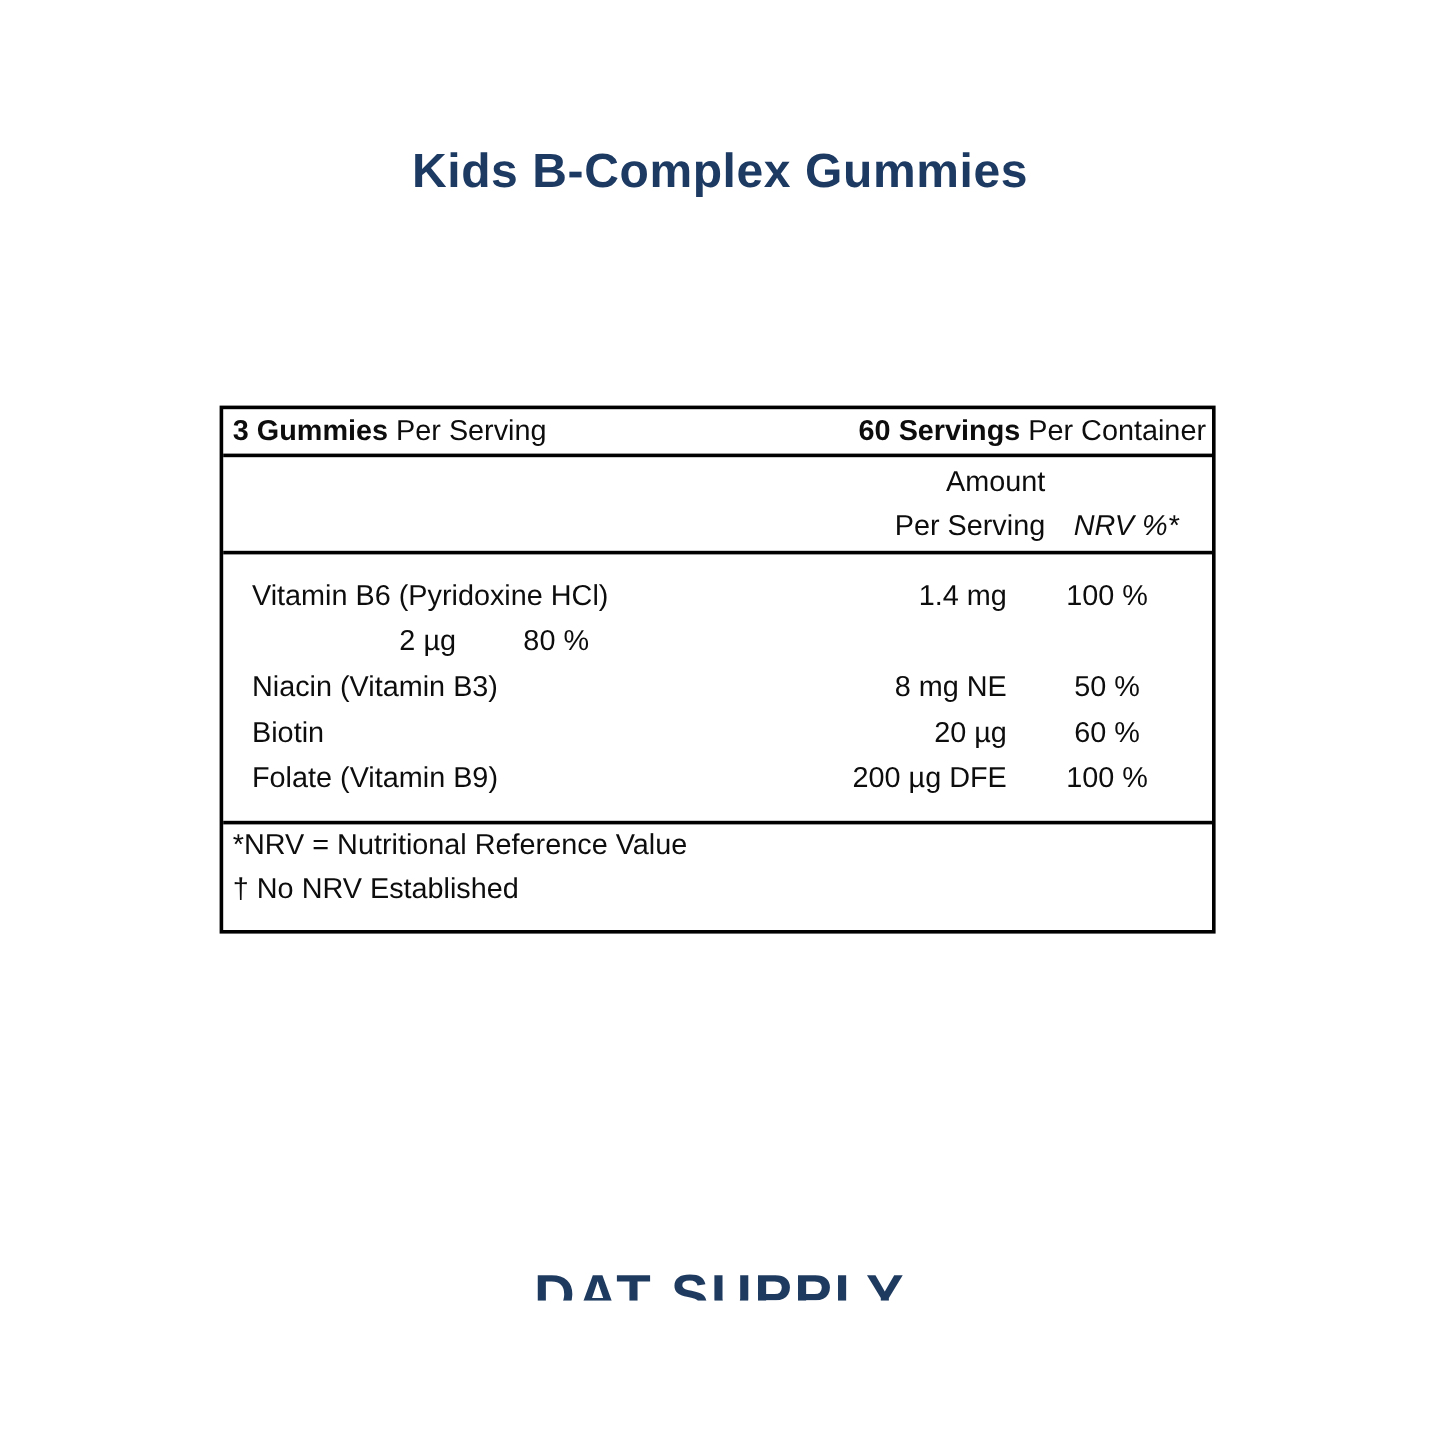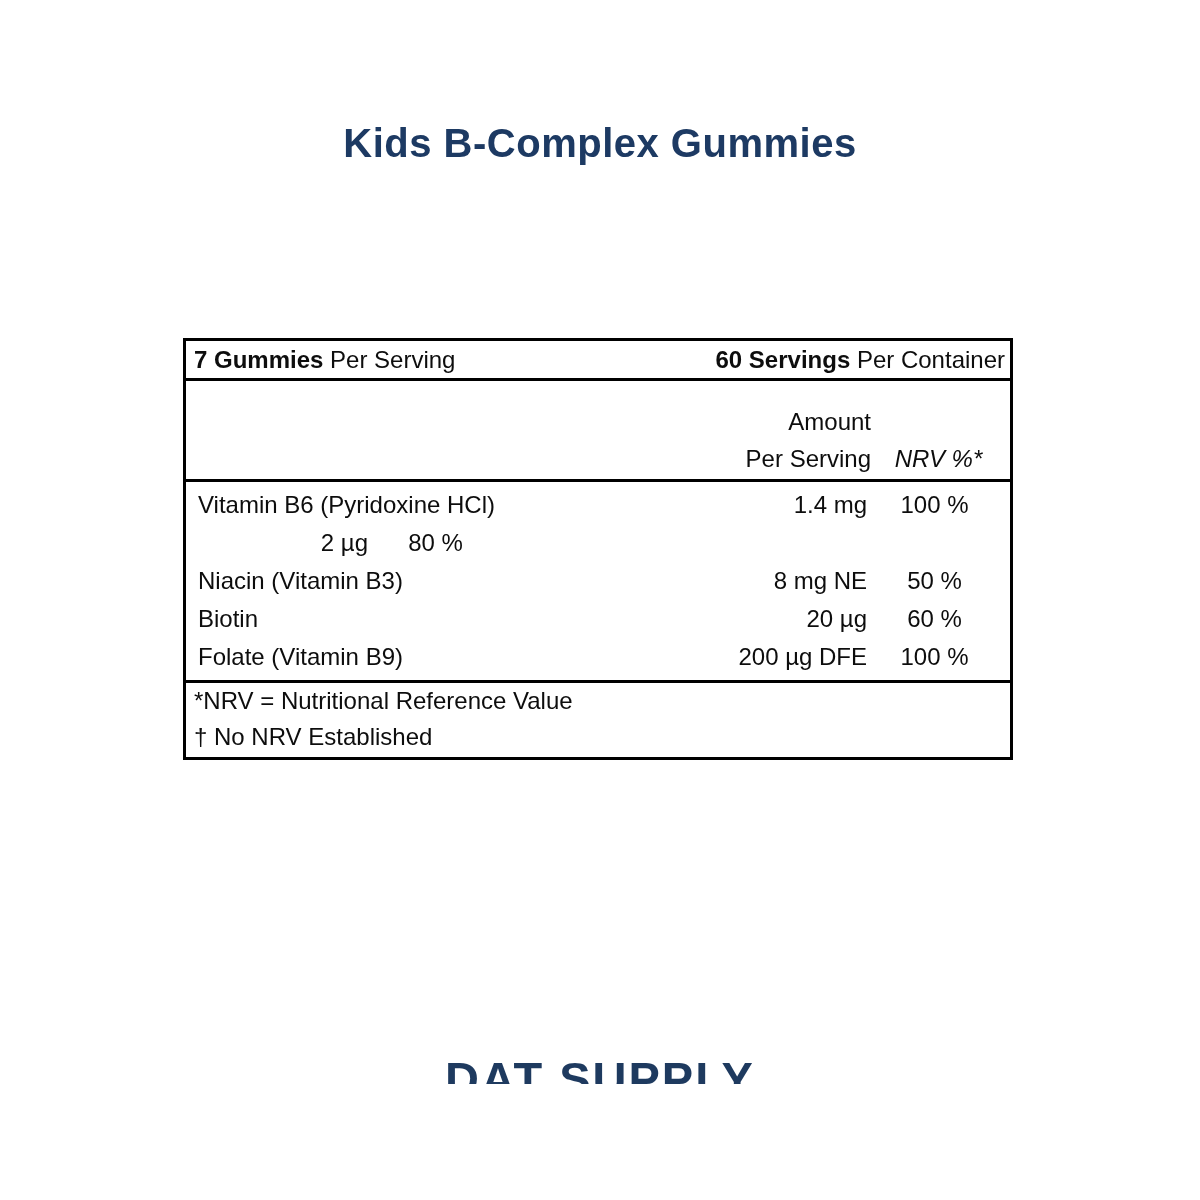--- a/index.html
+++ b/index.html
@@ -52,42 +52,41 @@
     display: flex;
     justify-content: flex-end;
     align-items: flex-end;
     border-bottom: 3px solid var(--border, #000);
     padding: 2px 4px 2px 8px;
   }
   .header-amount {
     width: 170px;
     text-align: right;
     line-height: 37px;
-    margin-top: 20px;
   }
   .header-nrv {
     width: 135px;
     text-align: center;
     line-height: 37px;
     font-style: italic;
   }
-  .body-rows { padding: 4px; }
+  .body-rows { padding: 16px; }
   .brow {
     display: flex;
     align-items: center;
     height: 38px;
     padding: 0 4px 0 8px;
     white-space: nowrap;
   }
   .brow .cell-name { flex: 1; text-align: left; }
   .brow .cell-amount { width: 170px; text-align: right; }
-  .brow .cell-nrv { width: 135px; text-align: center; }
+  .brow .cell-nrv { width: 135px; text-align: center; margin-left: 16px; }
   .footnotes {
     border-top: 3px solid var(--border, #000);
-    padding: 0 8px 2px 8px;
+    padding: 0 8px 16px 8px;
   }
   .footnotes .footnote-line { line-height: 36px; }
   
   .ingredients-box {
     position: absolute;
     left: 183px;
     top: 757px;
     width: 830px;
     box-sizing: border-box;
     border: 3px solid var(--border, #000);
@@ -112,21 +111,21 @@
 </head>
 <body>
 
 <div class="canvas">
 
   <h1 class="title">Kids B-Complex Gummies</h1>
 
   <div class="facts-table">
 
     <div class="serving-row">
-      <div><b>7 Gummies</b><span> Per Serving</span></div>
+      <div><b>3 Gummies</b><span> Per Serving</span></div>
       <div><b>60 Servings</b><span> Per Container</span></div>
     </div>
 
     <div class="header-row">
       <div class="header-amount">
         <div>Amount</div>
         <div>Per Serving</div>
       </div>
       <div class="header-nrv">NRV %*</div>
     </div>

